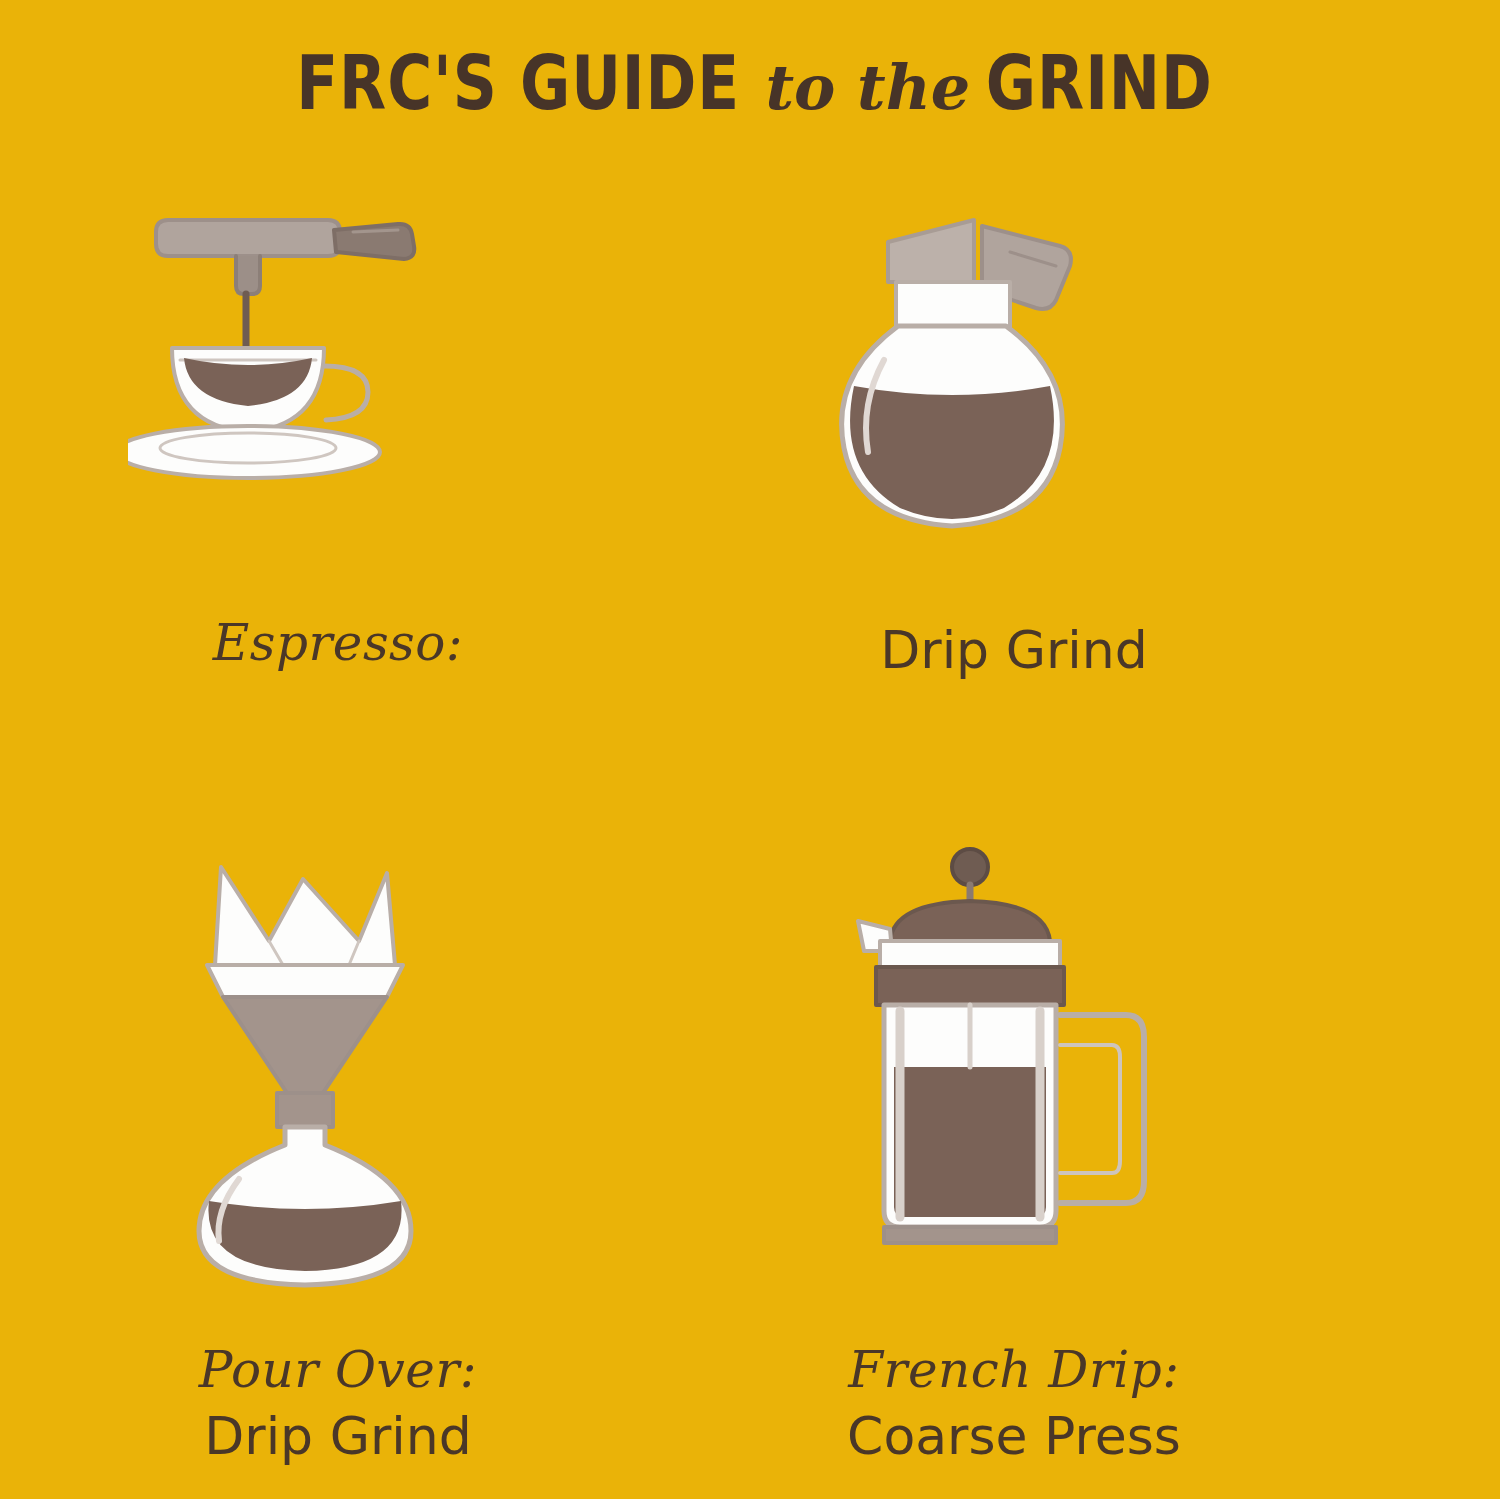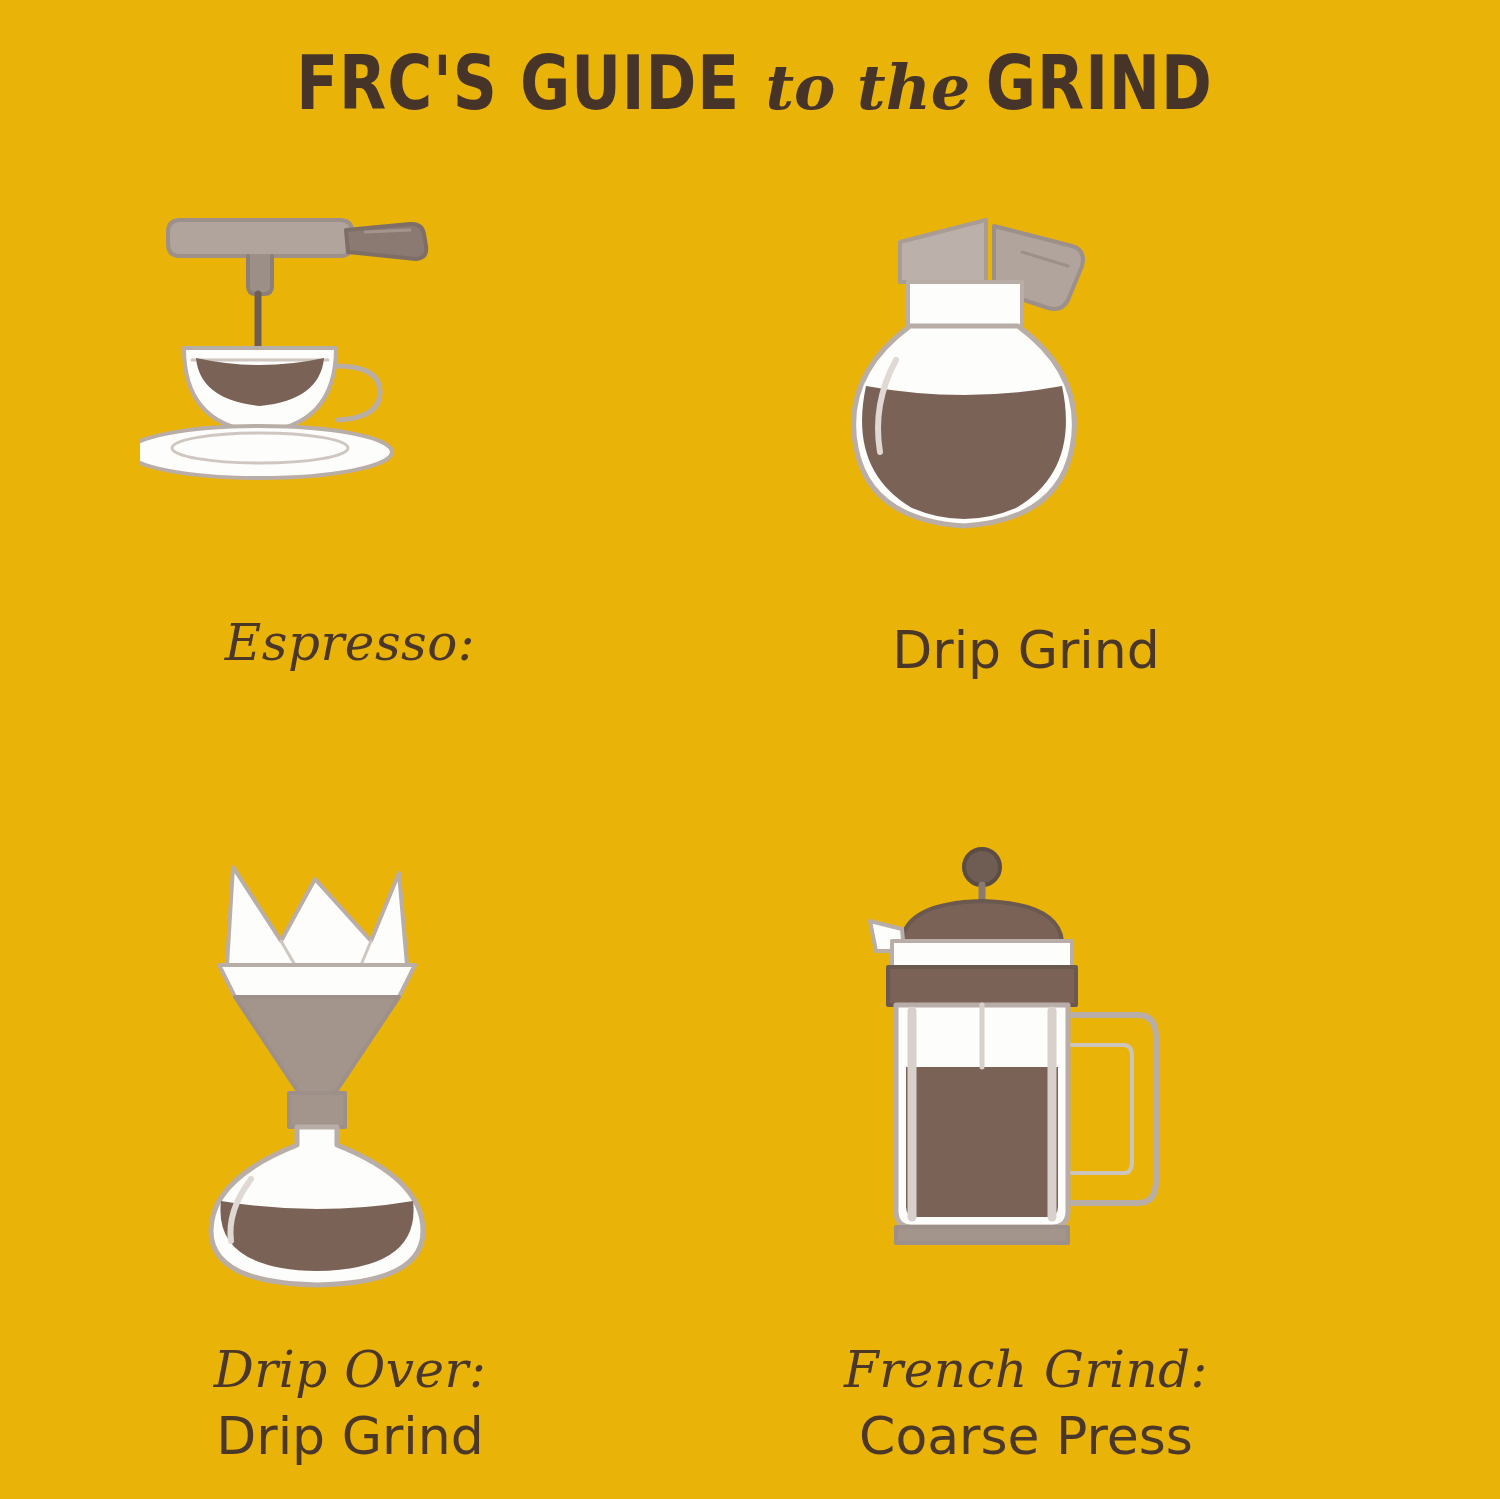--- a/index.html
+++ b/index.html
@@ -50,21 +50,21 @@
     font-style: italic;
     font-weight: bold;
     font-size: 62px;
     padding: 0 6px;
     letter-spacing: 0px;
   }
   
   .grid {
     position: absolute;
     top: 160px;
-    left: 12px;
+    left: 0;
     width: 1352px;
     height: 1330px;
     display: grid;
     grid-template-columns: 1fr 1fr;
     grid-template-rows: 1fr 1fr;
   }
   .cell {
     position: relative;
     display: flex;
     flex-direction: column;
@@ -196,21 +196,21 @@
 
             <path d="M112 282 L152 282 L152 300 Q238 334 238 386 Q238 438 132 440 Q26 438 26 386 Q26 334 112 300 Z" fill="#fdfdfc" stroke="#b9aea7" stroke-width="5"></path>
 
             <path d="M36 356 Q132 372 228 356 Q236 424 132 426 Q28 424 36 356 Z" fill="#7a6257" stroke="none"></path>
 
             <path d="M66 334 Q42 366 46 396" stroke="#e0d8d3" stroke-width="6"></path>
           </g>
         </svg>
       </div>
       <div class="caption">
-        <span class="method">Drip Over:</span>
+        <span class="method">Pour Over:</span>
         <span class="grind">Drip Grind</span>
       </div>
     </div>
 
     <div class="cell cell-4">
       <div class="art">
         <svg width="340" height="460" viewBox="0 0 340 460" xmlns="http://www.w3.org/2000/svg">
           <g fill="none" stroke="#b9aea7" stroke-width="4" stroke-linejoin="round" stroke-linecap="round">
 
             <circle cx="126" cy="22" r="18" fill="#6f5c52" stroke="#5d4c44"></circle>
@@ -234,19 +234,19 @@
             <path d="M196 166 L196 372" stroke="#d8d0ca" stroke-width="9"></path>
 
             <path d="M40 382 L212 382 L212 398 L40 398 Z" fill="#a3948c" stroke="#9d908a"></path>
 
             <path d="M216 170 L282 170 Q300 170 300 192 L300 336 Q300 358 282 358 L216 358" fill="none" stroke="#b9aea7" stroke-width="6"></path>
             <path d="M216 200 L268 200 Q276 200 276 212 L276 316 Q276 328 268 328 L216 328" fill="none" stroke="#cdc4bd" stroke-width="4"></path>
           </g>
         </svg>
       </div>
       <div class="caption">
-        <span class="method">French Grind:</span>
+        <span class="method">French Drip:</span>
         <span class="grind">Coarse Press</span>
       </div>
     </div>
 
   </div>
 </div>
 
 </body></html>

